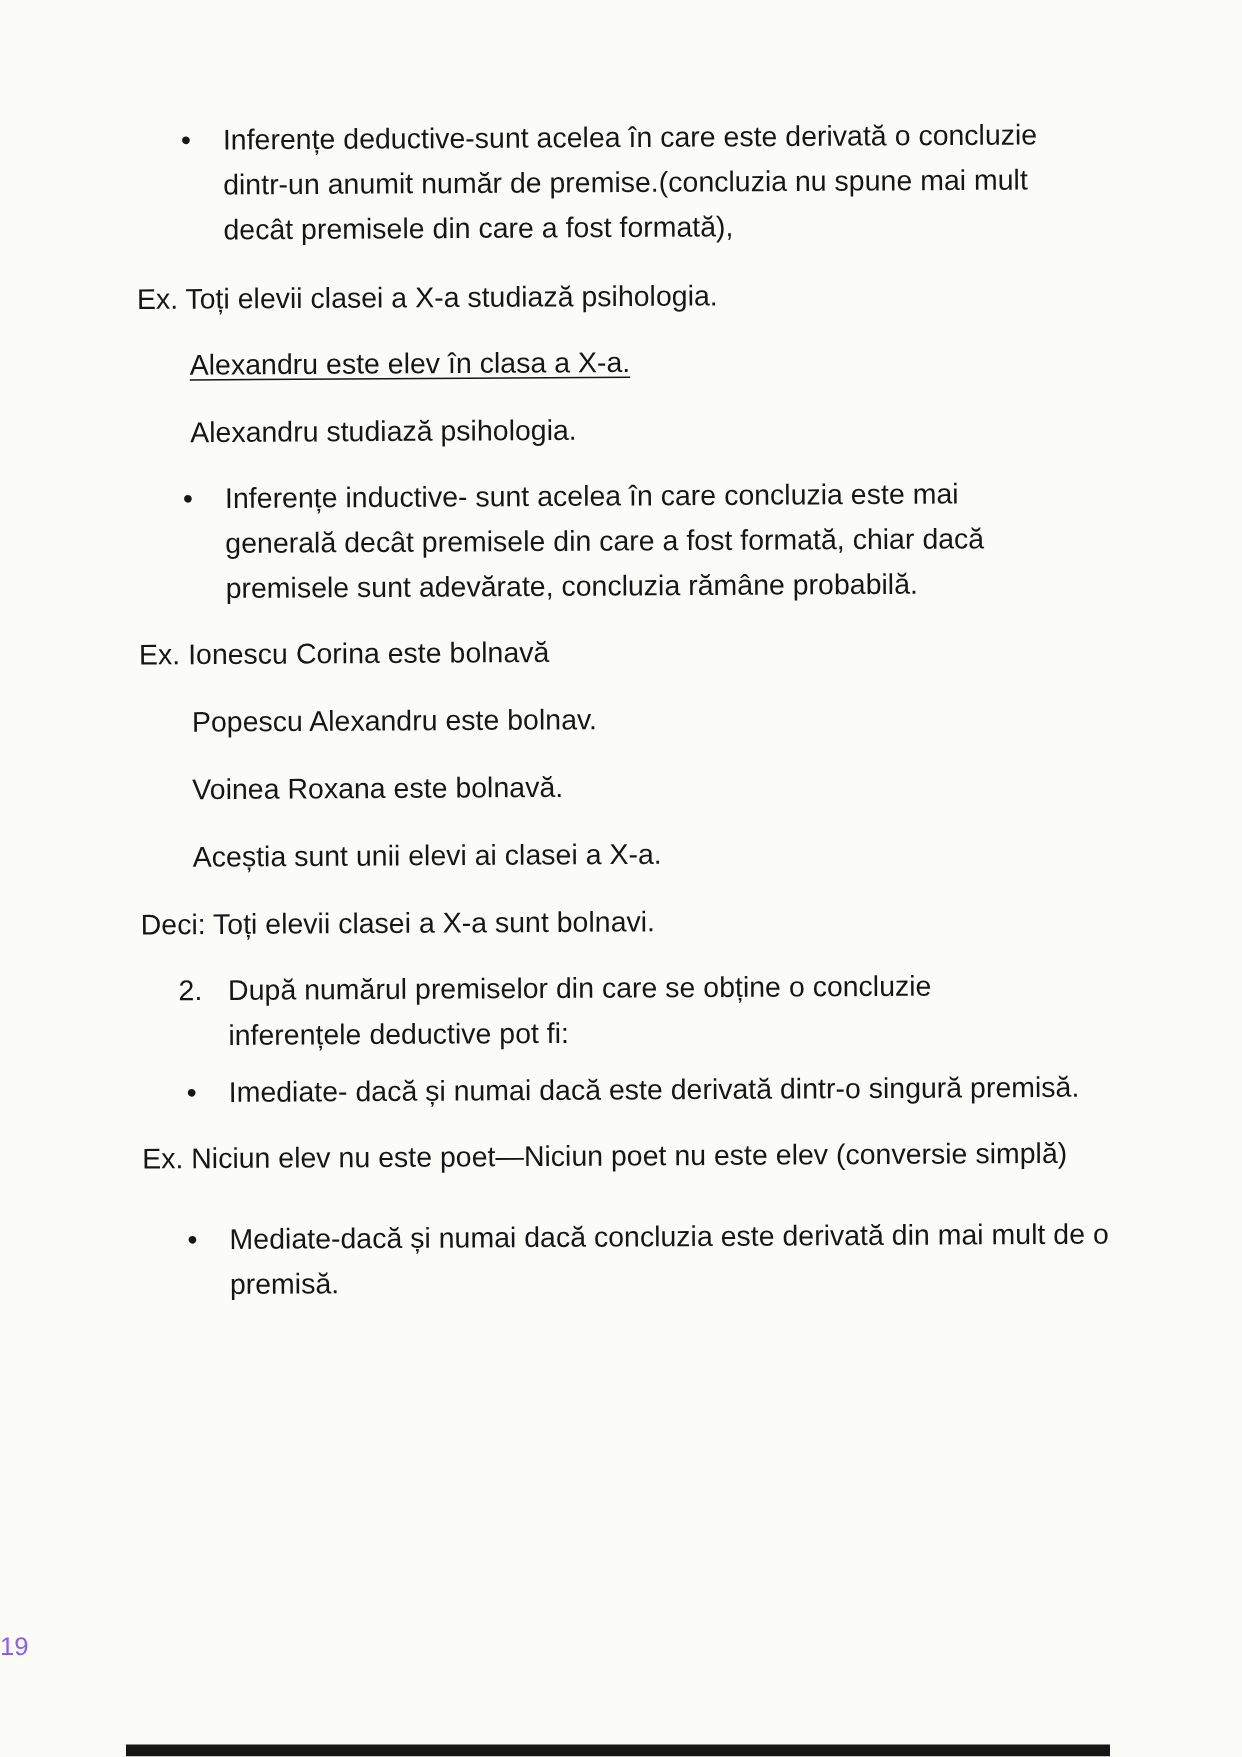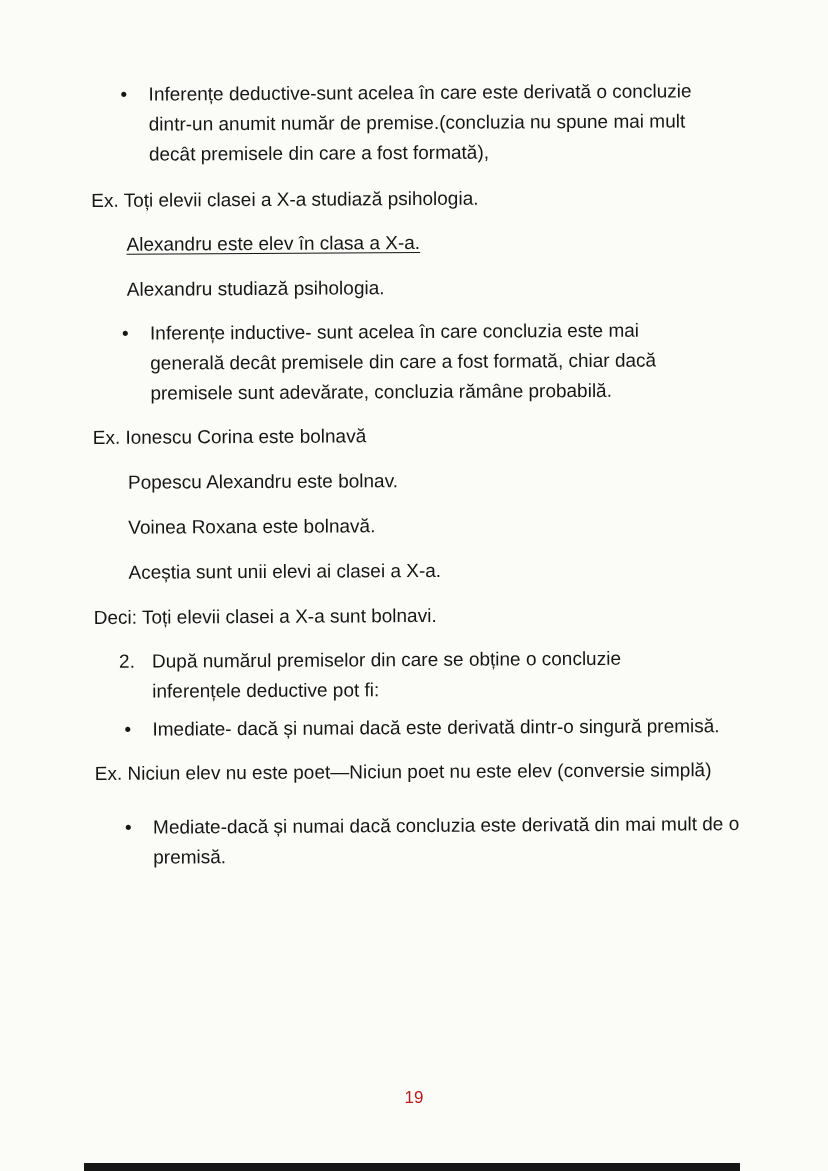--- a/index.html
+++ b/index.html
@@ -61,23 +61,22 @@
 
   .w565 { max-width: 565px; }
   .w575 { max-width: 575px; }
   .w600 { max-width: 600px; }
   .w655 { max-width: 655px; }
 
   .page-number {
     position: absolute;
     left: 0; right: 0;
     top: 1088px;
-    text-align: center;
     font-size: 17px;
-    color: #b91c1c;
+    color: #8b5cf6;
   }
   .scan-strip {
     position: absolute;
     left: 84px;
     bottom: 0;
     width: 656px;
     height: 8px;
     background: #161616;
   }
 </style>

